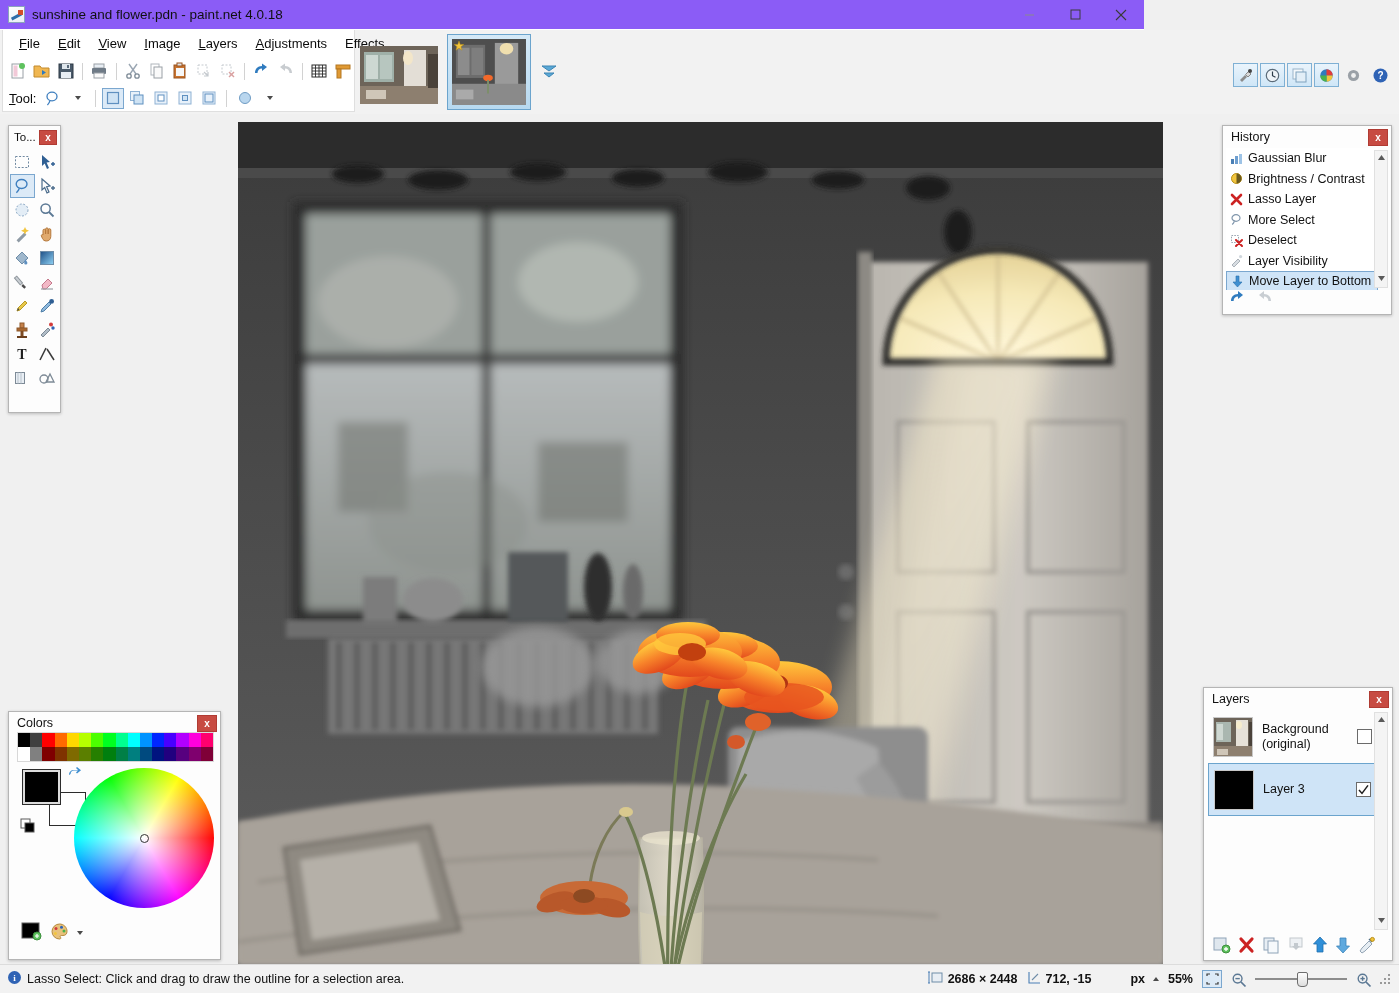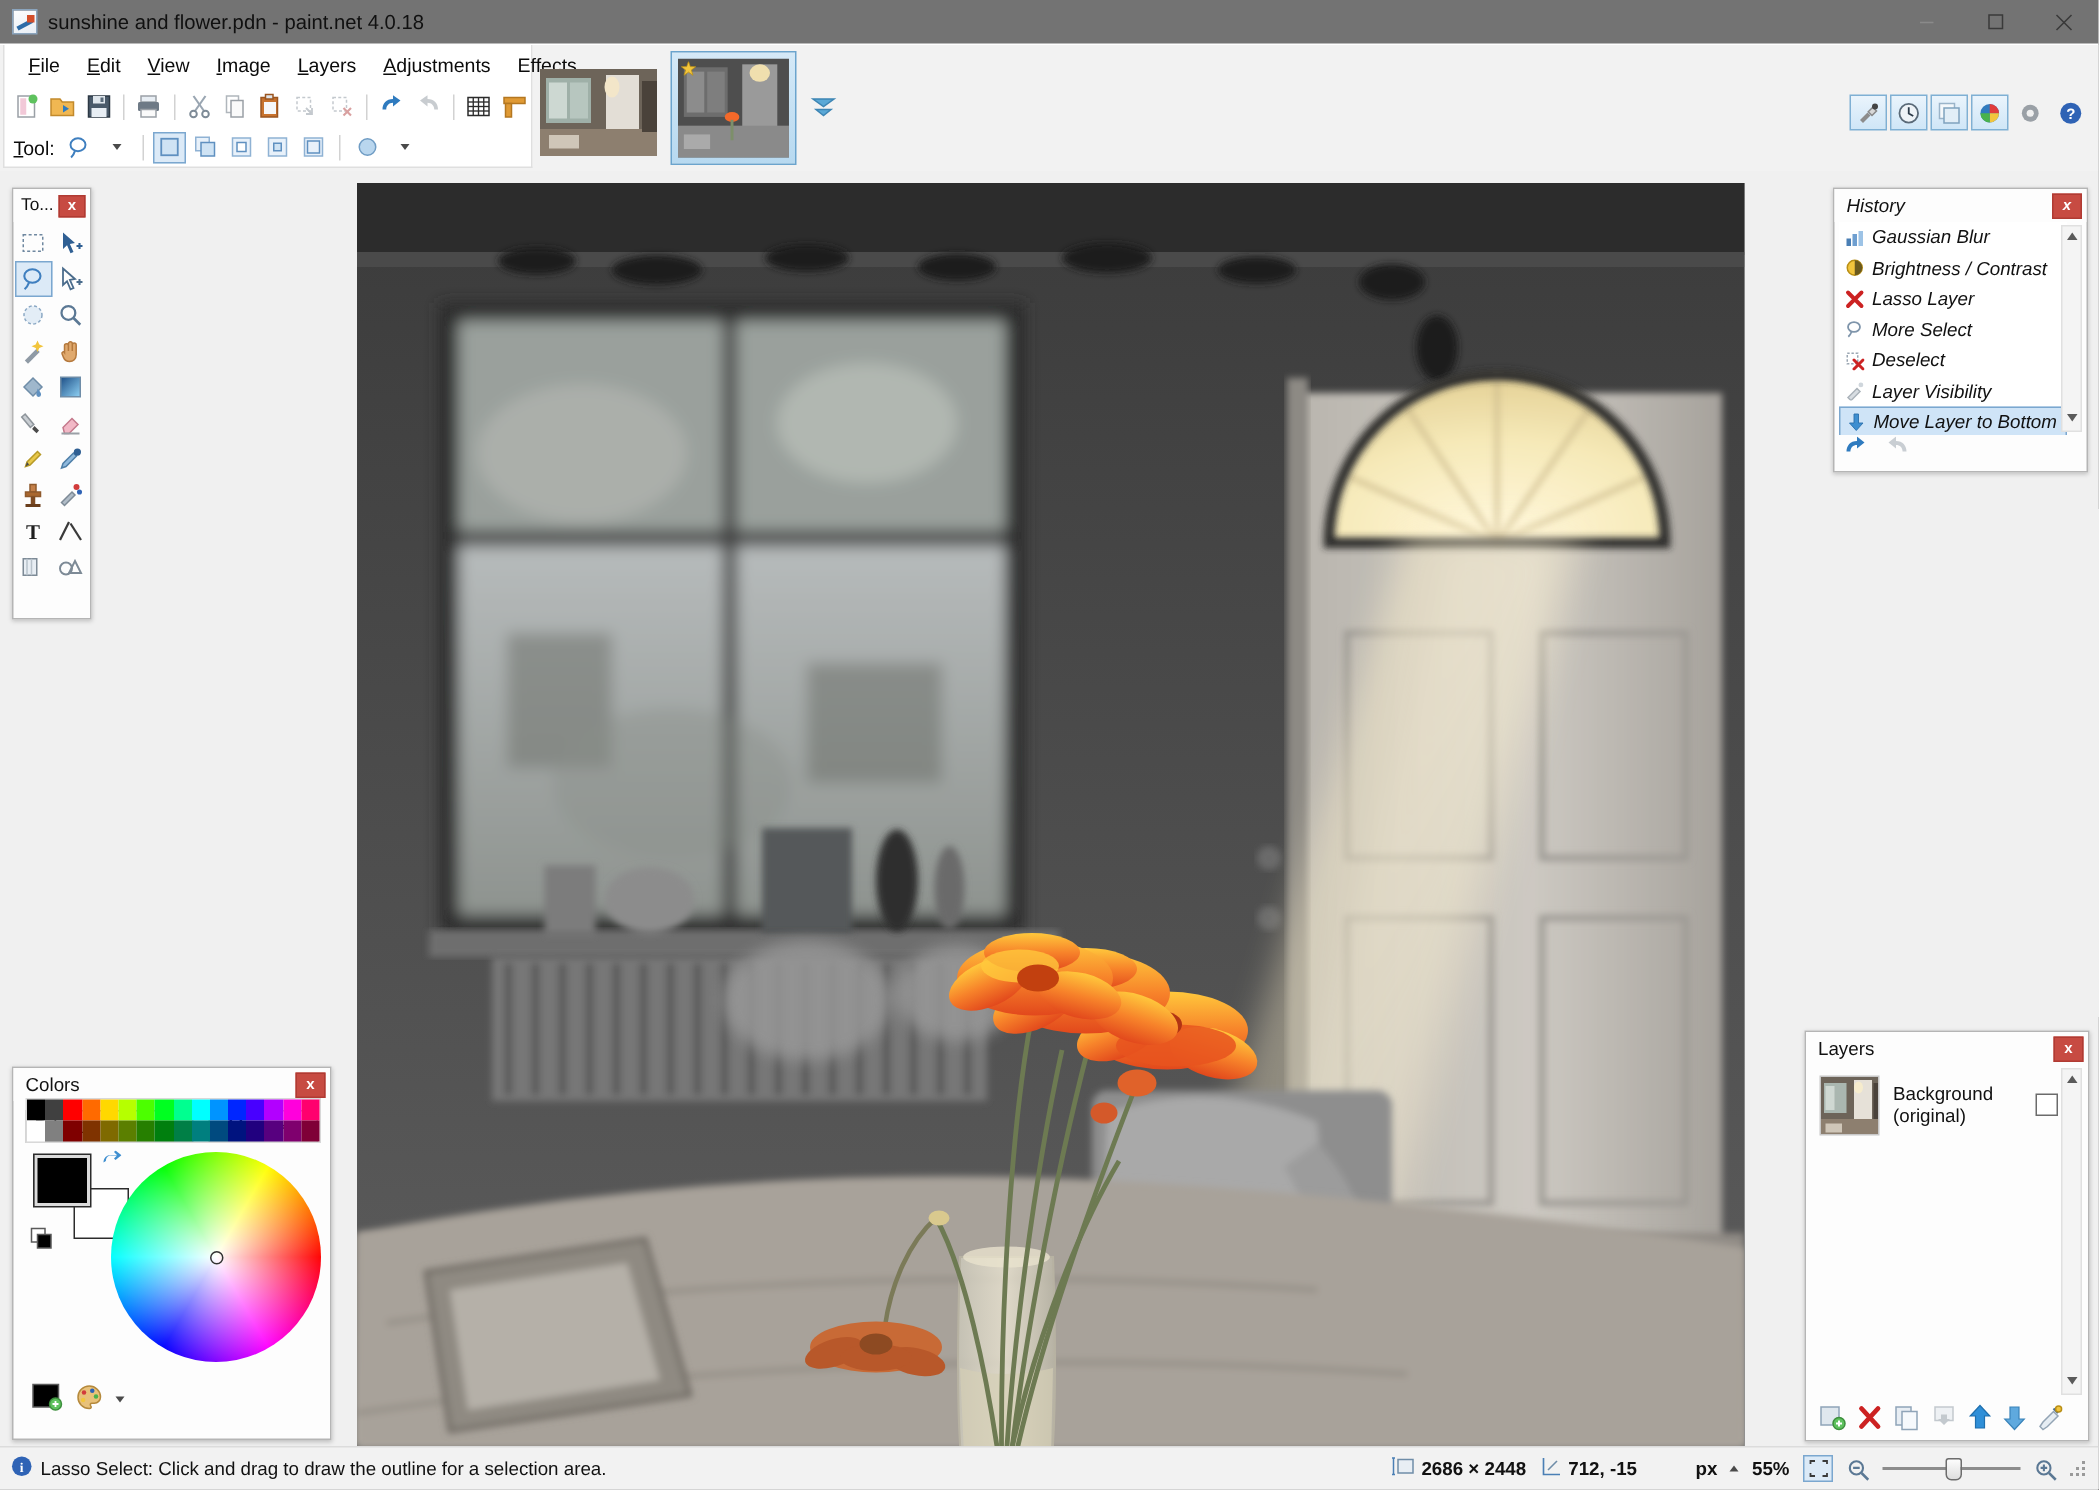--- a/index.html
+++ b/index.html
@@ -7,22 +7,22 @@
     width: 1399px; height: 993px;
     font-family: "Liberation Sans", sans-serif;
     font-size: 12px;
     background: #f0f0f0;
     overflow: hidden;
   }
   #app { position: relative; width: 1399px; height: 993px; background: #f0f0f0; }
 
   
   #titlebar {
-    position: absolute; left: 0; top: 0; width: 1399px; height: 30px;
-    background: #737373; display: flex; align-items: center;
+    position: absolute; left: 0; top: 0; width: 1144px; height: 30px;
+    background: #8b5cf6; display: flex; align-items: center;
     border-bottom: 1px solid #ffffff;
   }
   #app-icon {
     width: 17px; height: 17px; margin-left: 8px; margin-right: 7px;
     position: relative; flex: none;
     background: linear-gradient(160deg,#fdfdfd 0%,#e8eef5 100%);
     border: 1px solid #8aa4bd;
   }
   #app-icon::before {
     content: ""; position: absolute; left: 2px; top: 8px; width: 11px; height: 3px;
@@ -131,21 +131,21 @@
     display: grid; grid-template-columns: 25px 25px; grid-auto-rows: 24px;
     padding: 2px 1px; justify-content: center;
   }
   .tool-cell {
     width: 25px; height: 24px; display: flex; align-items: center; justify-content: center;
     position: relative;
   }
   .tool-cell.active { background: #dceaf7; border: 1px solid #7ba7cf; }
 
   
-  #history-panel { left: 1222px; top: 125px; width: 170px; height: 190px; font-style: italic; }
+  #history-panel { left: 1222px; top: 125px; width: 170px; height: 190px; }
   #history-list {
     position: absolute; left: 3px; top: 22px; width: 152px; height: 142px;
     overflow: hidden; background: #fff;
   }
   .hist-item {
     height: 20.5px; display: flex; align-items: center; gap: 5px; padding-left: 3px;
     font-size: 12.5px; color: #111; white-space: nowrap;
   }
   .hist-item.selected { background: #cfe4f7; border: 1px solid #7ba7cf; }
   .hist-ico { width: 14px; height: 14px; flex: none; display:flex; align-items:center; justify-content:center; }
@@ -1013,20 +1013,31 @@
         </div>
         <div class="layer-name">
           <div>Background</div>
           <div>(original)</div>
         </div>
         <div class="layer-check"></div>
       </div>
 
 
 
+      <div class="layer-row selected">
+        <div class="layer-thumb" style="background:#000"></div>
+        <div class="layer-name">
+          <div>Layer 3</div>
+        </div>
+        <div class="layer-check">
+          <svg width="11" height="11" viewBox="0 0 11 11">
+              <path d="M1 6l3 3.4L10 1.4" fill="none" stroke="#1f1f1f" stroke-width="1.5"></path>
+            </svg>
+        </div>
+      </div>
     </div>
 
     <div id="layers-scroll">
       <div class="sb-arrow">
         <svg width="9" height="7" viewBox="0 0 9 7">
             <path d="M4.5 1L8 6H1z" fill="#5a5a5a"></path>
           </svg>
       </div>
       <div style="height:188px"></div>
       <div class="sb-arrow">

